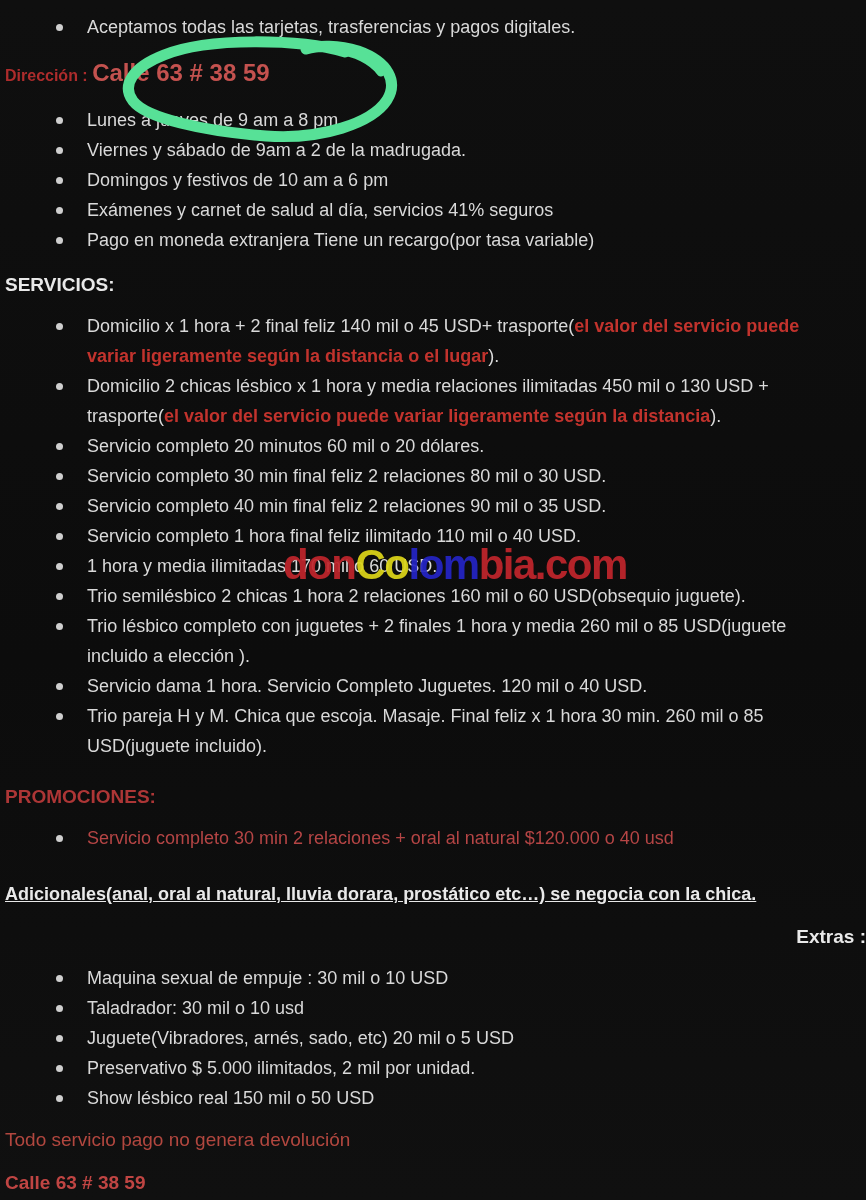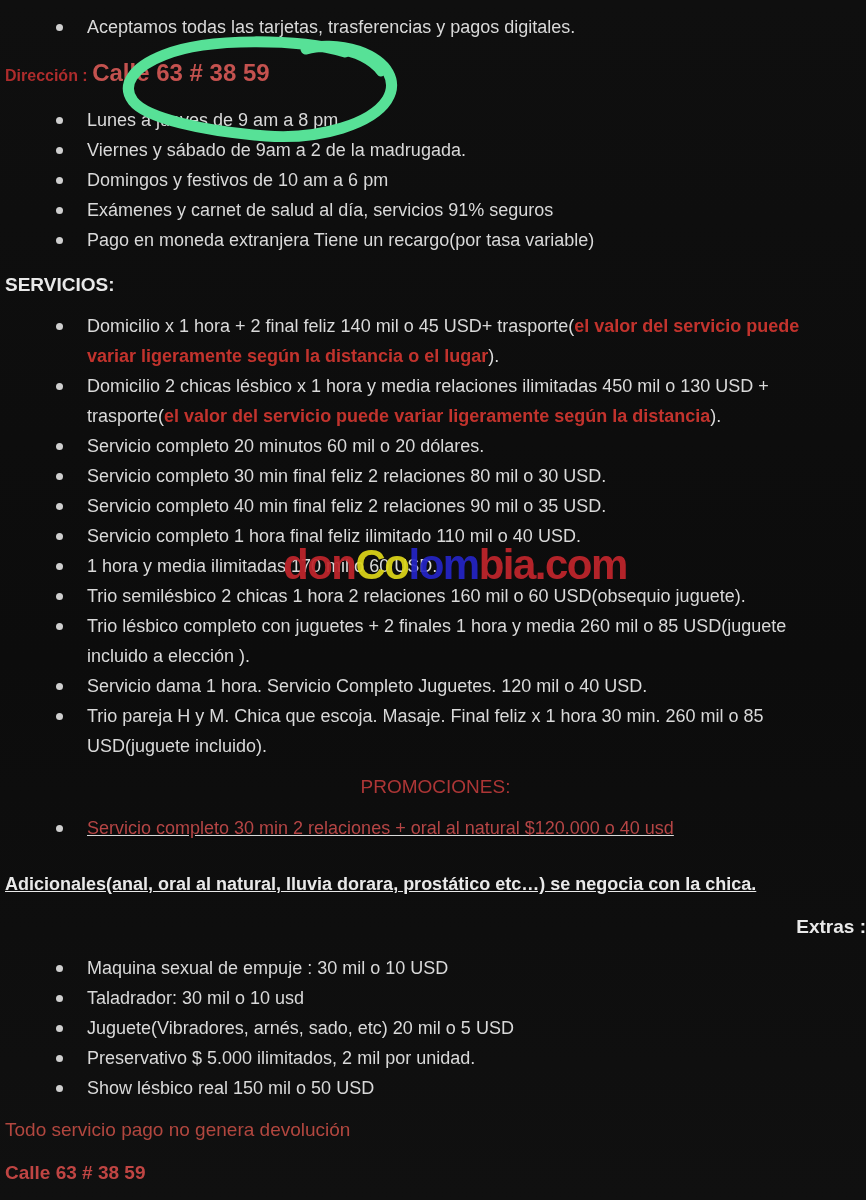--- a/index.html
+++ b/index.html
@@ -22,25 +22,25 @@
     width:7px;height:7px;border-radius:50%;background:#cfcfcf;
   }
   .intro{padding-top:12px;}
   .direccion{margin:14px 0 0 5px;line-height:34px;white-space:nowrap;}
   .dir-label{color:#ad2c2c;font-weight:bold;font-size:16px;}
   .dir-sep{color:#ad2c2c;font-weight:bold;font-size:16px;}
   .dir-address{color:#c4524f;font-weight:bold;font-size:24px;}
   .schedule{margin-top:16px;}
   .heading{margin:0 0 0 5px;font-weight:bold;font-size:19px;line-height:28px;color:#e9e9e9;}
   .h-servicios{margin-top:16px;}
-  .h-promociones{margin-top:12px;color:#ad3636;font-weight:normal;text-align:center;}
+  .h-promociones{margin-top:22px;color:#ad3636;font-weight:bold;}
   .h-extras{margin-top:14px;text-align:right;}
   .servicios{margin-top:16px;}
   .seg-red{color:#c2332d;font-weight:bold;}
-  .promo{margin-top:2px;text-decoration:underline;}
+  .promo{margin-top:2px;}
   .promo li{color:#b54545;}
   .promo li::before{background:#b54545;}
   .adicionales{margin:26px 8px 0 5px;font-weight:bold;line-height:30px;color:#e9e9e9;text-decoration:underline;}
   .extras{margin-top:17px;}
   .footer-note{margin:12px 0 0 5px;color:#b2473f;font-size:19px;line-height:30px;}
   .footer-address{margin:14px 0 0 5px;color:#c04543;font-weight:bold;font-size:19px;line-height:28px;}
   .watermark{
     position:absolute;left:283px;top:542px;z-index:5;
     font-size:42px;font-weight:bold;letter-spacing:-1.5px;line-height:46px;
     white-space:nowrap;opacity:.93;
@@ -57,21 +57,21 @@
     </ul>
 
   <div class="direccion">
     <span class="dir-label">Dirección</span><span class="dir-sep"> : </span><span class="dir-address">Calle 63 # 38 59</span>
   </div>
 
   <ul class="blist schedule">
       <li>Lunes a jueves de 9 am a 8 pm</li>
       <li>Viernes y sábado de 9am a 2 de la madrugada.</li>
       <li>Domingos y festivos de 10 am a 6 pm</li>
-      <li>Exámenes y carnet de salud al día, servicios 91% seguros</li>
+      <li>Exámenes y carnet de salud al día, servicios 41% seguros</li>
       <li>Pago en moneda extranjera Tiene un recargo(por tasa variable)</li>
     </ul>
 
   <div class="heading h-servicios">SERVICIOS:</div>
   <ul class="blist servicios">
       <li><span>Domicilio  x 1 hora + 2 final feliz 140 mil o 45 USD+ trasporte(</span><span class="seg-red">el valor del servicio puede variar ligeramente  según la distancia o el lugar</span><span>).</span></li>
       <li><span>Domicilio 2 chicas lésbico  x 1 hora y media relaciones ilimitadas 450 mil o 130 USD + trasporte(</span><span class="seg-red">el valor del servicio puede variar ligeramente  según la distancia</span><span>).</span></li>
       <li>Servicio completo 20 minutos 60 mil o 20 dólares.</li>
       <li>Servicio completo 30 min final feliz 2 relaciones 80 mil o 30 USD.</li>
       <li>Servicio completo 40 min final feliz 2 relaciones 90 mil o 35 USD.</li>

